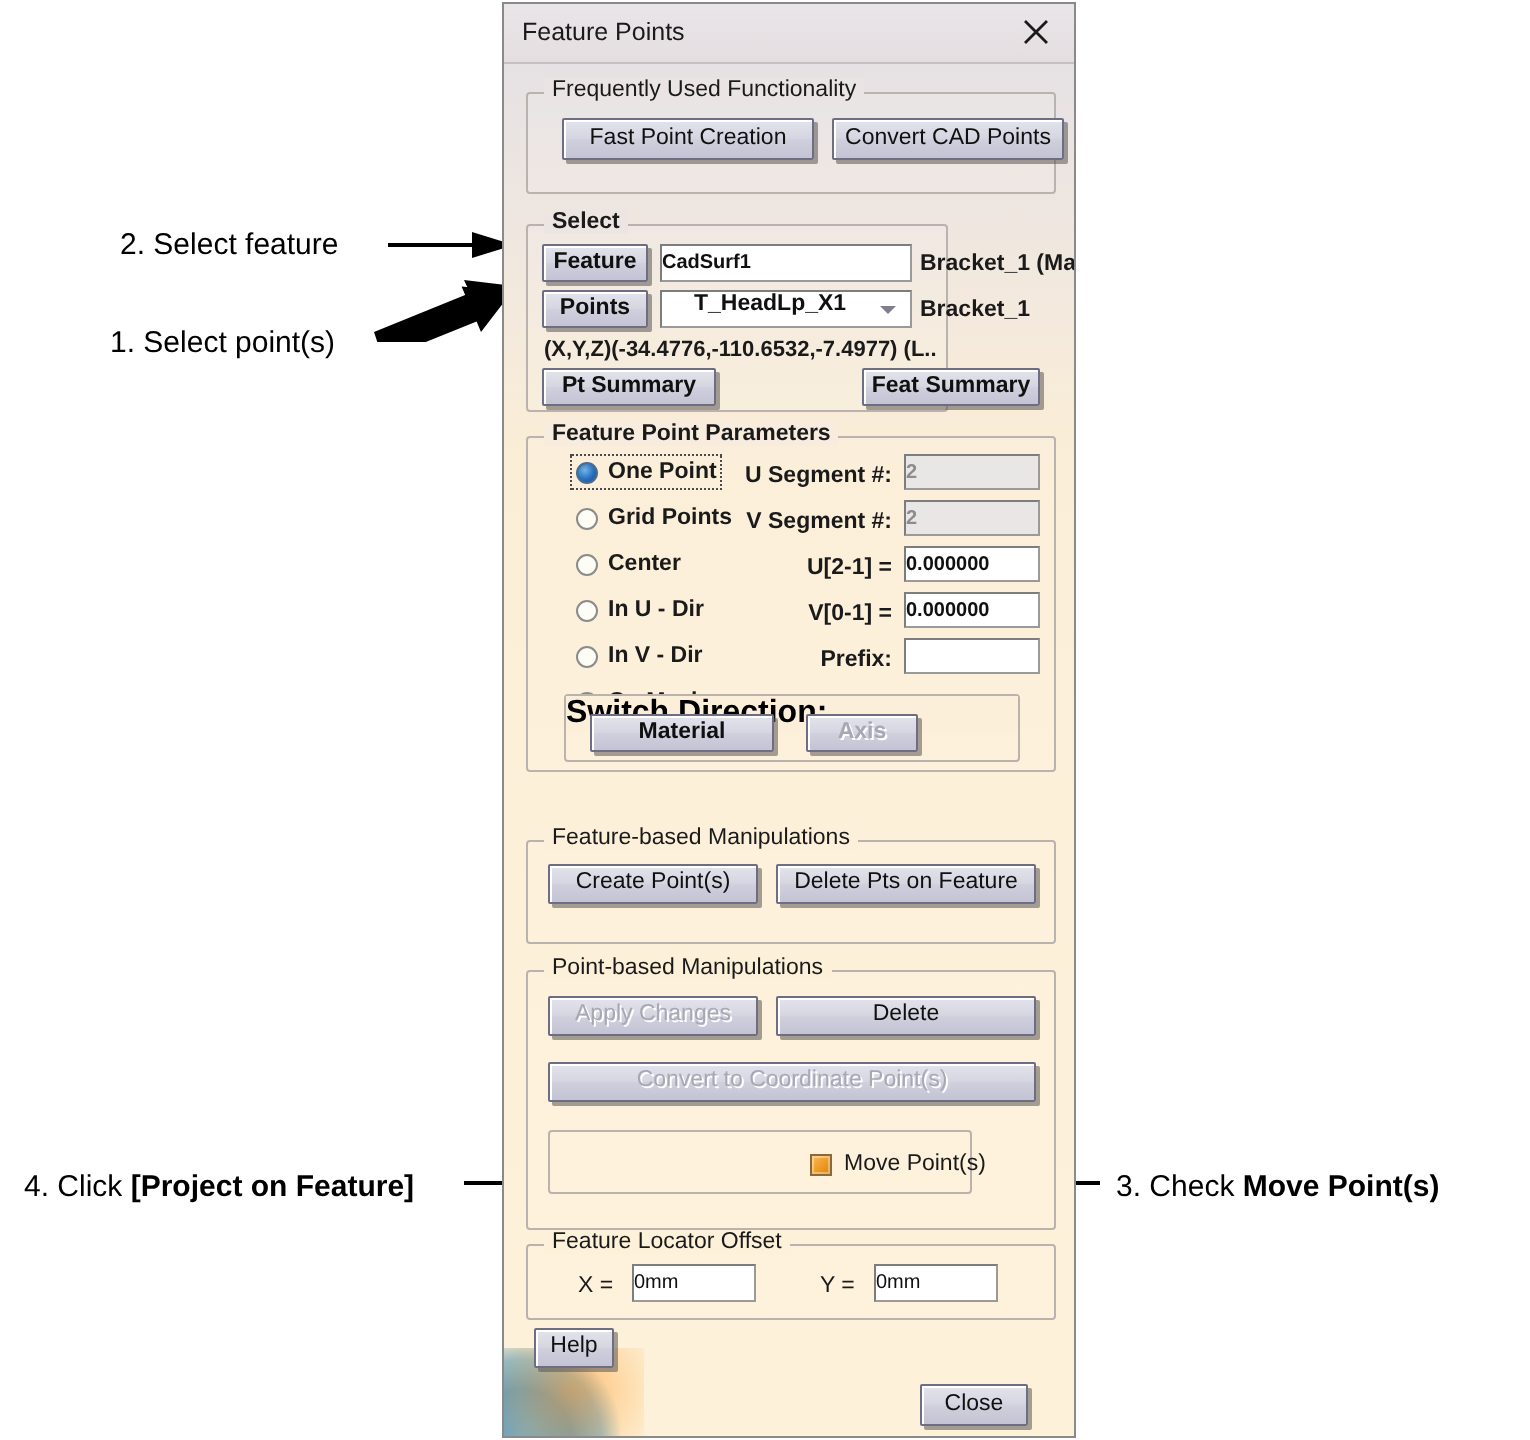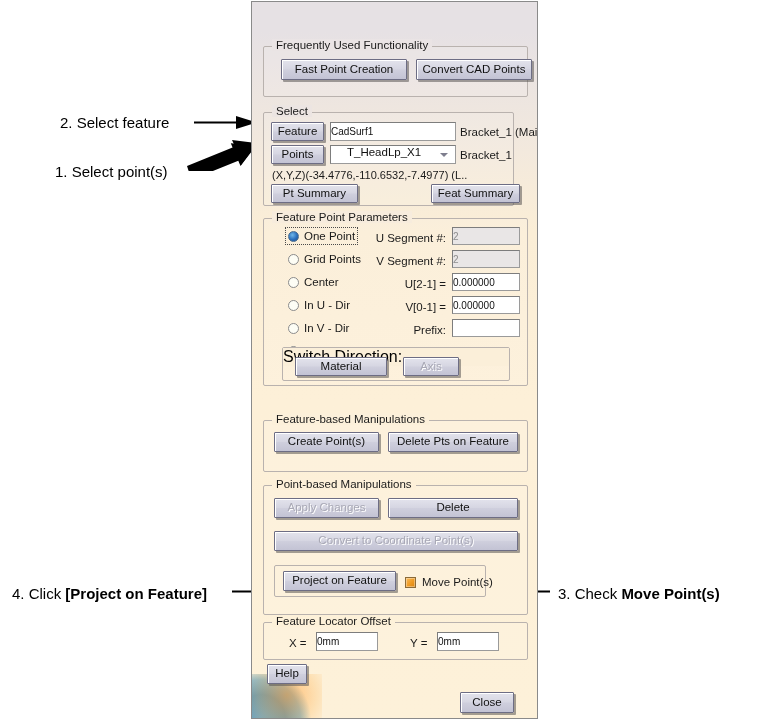--- a/index.html
+++ b/index.html
@@ -277,48 +277,56 @@
 </svg>
 
 <svg class="arrow" style="left:492px; top:583px;" width="58" height="20" viewBox="0 0 58 20">
   <path d="M58 7.5 L24 7.5 L24 2 L1 8.5 L24 15 L24 9.5 L58 9.5 Z" fill="#000"></path>
 </svg>
 
 <div id="dialog">
 
   <div id="watermark"></div>
 
+  <div id="titlebar">
+    <div id="title-text">Feature Points</div>
+    <div id="close-x">
+      <svg width="18" height="18" viewBox="0 0 18 18">
+        <path d="M3.5 3.5 L14.5 14.5 M14.5 3.5 L3.5 14.5" stroke="#1a1a1a" stroke-width="1.4" fill="none"></path>
+      </svg>
+    </div>
+  </div>
 
   <div class="group" style="left:11px; top:44px; width:265px; height:51px;">
     <div class="g-legend" style="background:linear-gradient(to bottom,#eae4e5,#eae4e4);">Frequently Used Functionality</div>
     <div class="btn" style="left:152px; top:12px; width:116px; height:21px;">Convert CAD Points</div>
     <div class="btn" style="left:17px; top:12px; width:126px; height:21px;">Fast Point Creation</div>
   </div>
 
-  <div class="group" style="left:11px; top:110px; width:251px; height:94px;">
+  <div class="group" style="left:11px; top:110px; width:211px; height:94px;font-weight:bold;">
     <div class="g-legend" style="background:linear-gradient(to bottom,#ece5e2,#ece5e2);">Select</div>
 
     <div class="btn" style="left:7px; top:9px; width:53px; height:19px;">Feature</div>
     <div class="tf" style="left:66px; top:9px; width:126px; height:19px;">CadSurf1</div>
     <div class="lbl" style="left:196px; top:14px;">Bracket_1 (Main)</div>
 
     <div class="btn" style="left:7px; top:32px; width:53px; height:19px;">Points</div>
     <div class="combo" style="left:66px; top:32px; width:126px; height:19px;">
       <span>T_HeadLp_X1</span>
       <span class="chev"></span>
     </div>
     <div class="lbl" style="left:196px; top:37px;">Bracket_1</div>
 
     <div class="lbl" style="left:8px; top:57px; font-size:11px;">(X,Y,Z)(-34.4776,-110.6532,-7.4977) (L..</div>
 
     <div class="btn" style="left:7px; top:71px; width:87px; height:19px;">Pt Summary</div>
     <div class="btn" style="left:167px; top:71px; width:89px; height:19px;">Feat Summary</div>
   </div>
 
-  <div class="group" style="left:11px; top:216px; width:265px; height:168px;">
+  <div class="group" style="left:11px; top:216px; width:265px; height:168px;font-weight:bold;">
     <div class="g-legend" style="background:linear-gradient(to bottom,#f7ecdd,#f7ecdd);">Feature Point Parameters</div>
 
     <div class="radio on focus" style="left:24px; top:11px;">
       <span class="dot"></span>
       <span class="rlabel">One Point</span>
     </div>
     <div class="radio" style="left:24px; top:34px;">
       <span class="dot"></span>
       <span class="rlabel">Grid Points</span>
     </div>
@@ -369,21 +377,20 @@
 
   <div class="group" style="left:11px; top:483px; width:265px; height:130px;">
     <div class="g-legend" style="background:linear-gradient(to bottom,#fdf0d9,#fdf0d9);">Point-based Manipulations</div>
 
     <div class="btn disabled" style="left:10px; top:12px; width:105px; height:20px;">Apply Changes</div>
     <div class="btn" style="left:124px; top:12px; width:130px; height:20px;">Delete</div>
 
     <div class="btn disabled" style="left:10px; top:45px; width:244px; height:20px;">Convert to Coordinate Point(s)</div>
 
     <div class="subgroup" style="left:10px; top:79px; width:212px; height:32px;">
-      <div class="btn" style="left:8px; top:5px; width:113px; height:20px;">Project on Feature</div>
       <div class="cbox-wrap" style="left:130px; top:10px;">
         <span class="cbox"></span>
         <span class="clabel">Move Point(s)</span>
       </div>
     </div>
   </div>
 
   <div class="group" style="left:11px; top:620px; width:265px; height:38px;">
     <div class="g-legend" style="background:linear-gradient(to bottom,#fdf1d9,#fdf1d9);">Feature Locator Offset</div>
     <div class="lbl" style="left:25px; top:15px;">X =</div>

